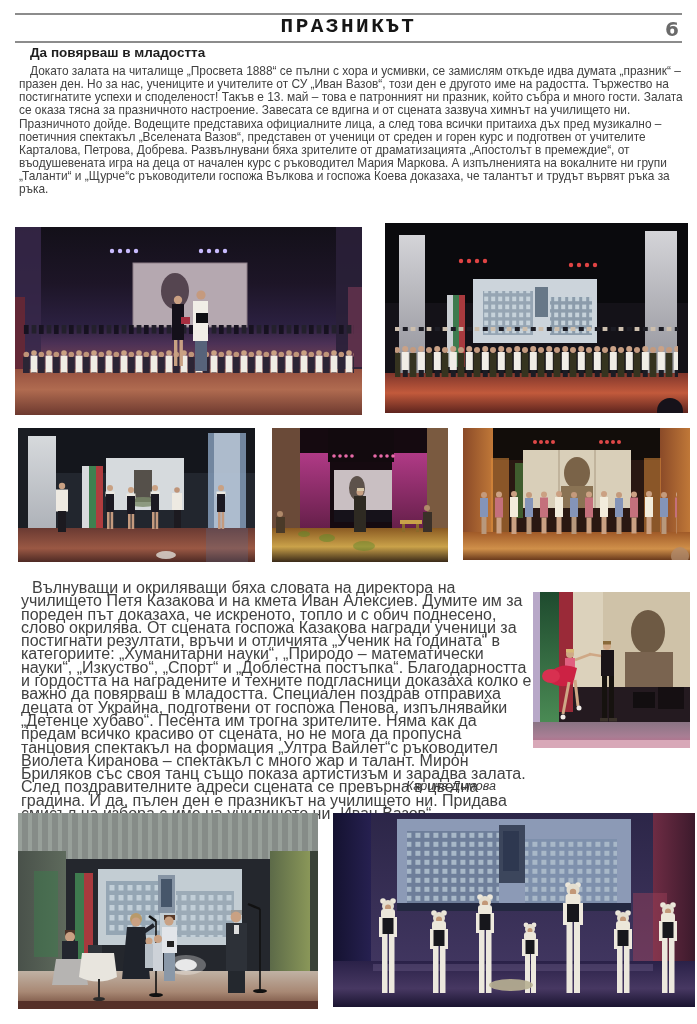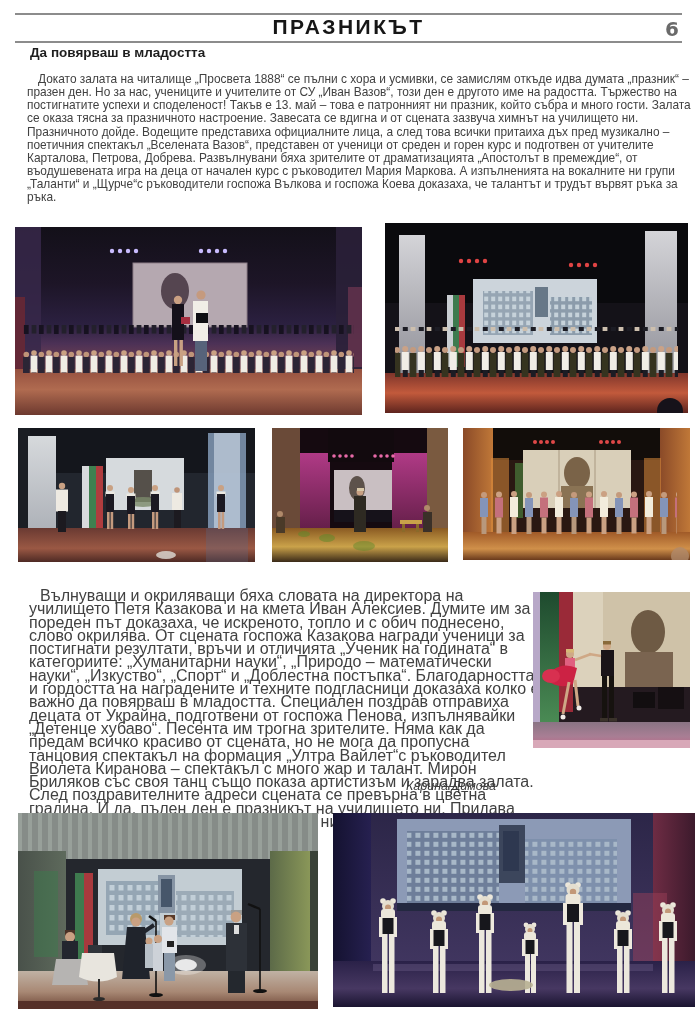--- a/index.html
+++ b/index.html
@@ -2,27 +2,27 @@
 <html lang="bg"><head>
 <meta charset="utf-8">
 <style>
   html,body{margin:0;padding:0;background:#ffffff;}
   .page{position:relative;width:697px;height:1024px;background:#fff;overflow:hidden;
         font-family:"Liberation Sans",sans-serif;color:#3e3e3e;}
   .rule{position:absolute;left:15px;width:667px;height:2px;background:#8c8c8c;}
   .rule-top{top:13px;}
   .rule-bottom{top:41px;}
   .page-title{position:absolute;left:0;right:0;top:15px;margin:0;text-align:center;
-        font-family:Liberation Sans, sans-serif;font-size:21px;font-weight:800;
+        font-family:Liberation Mono, monospace;font-size:21px;font-weight:800;
         letter-spacing:2.5px;color:#161616;}
   .page-no{position:absolute;right:18px;top:17px;font-size:20px;font-weight:800;
         color:#6a6a6a;font-family:"DejaVu Sans",sans-serif;}
   .article-heading{position:absolute;left:30px;top:45px;margin:0;font-size:13.5px;
         font-weight:bold;color:#1e1e1e;text-align:right;}
-  .para{position:absolute;margin:12px;font-size:11.9px;line-height:13.15px;
+  .para{position:absolute;margin:4px;font-size:11.9px;line-height:13.15px;
         text-indent:11px;color:#414141;}
   .para1{left:15px;top:61px;width:670px;}
   .para2{left:17px;top:577px;width:513px;font-size:16px;line-height:13.3px;}
   .byline{position:absolute;left:17px;top:779px;width:513px;margin:0;text-align:right;
         padding-right:34px;box-sizing:border-box;font-style:italic;font-size:12.5px;color:#3a3a3a;}
   .photo{position:absolute;overflow:hidden;}
   .photo svg{display:block;width:100%;height:100%;}
   .ph1{left:15px;top:227px;width:347px;height:188px;}
   .ph2{left:385px;top:223px;width:303px;height:190px;}
   .ph3{left:18px;top:428px;width:237px;height:134px;}

